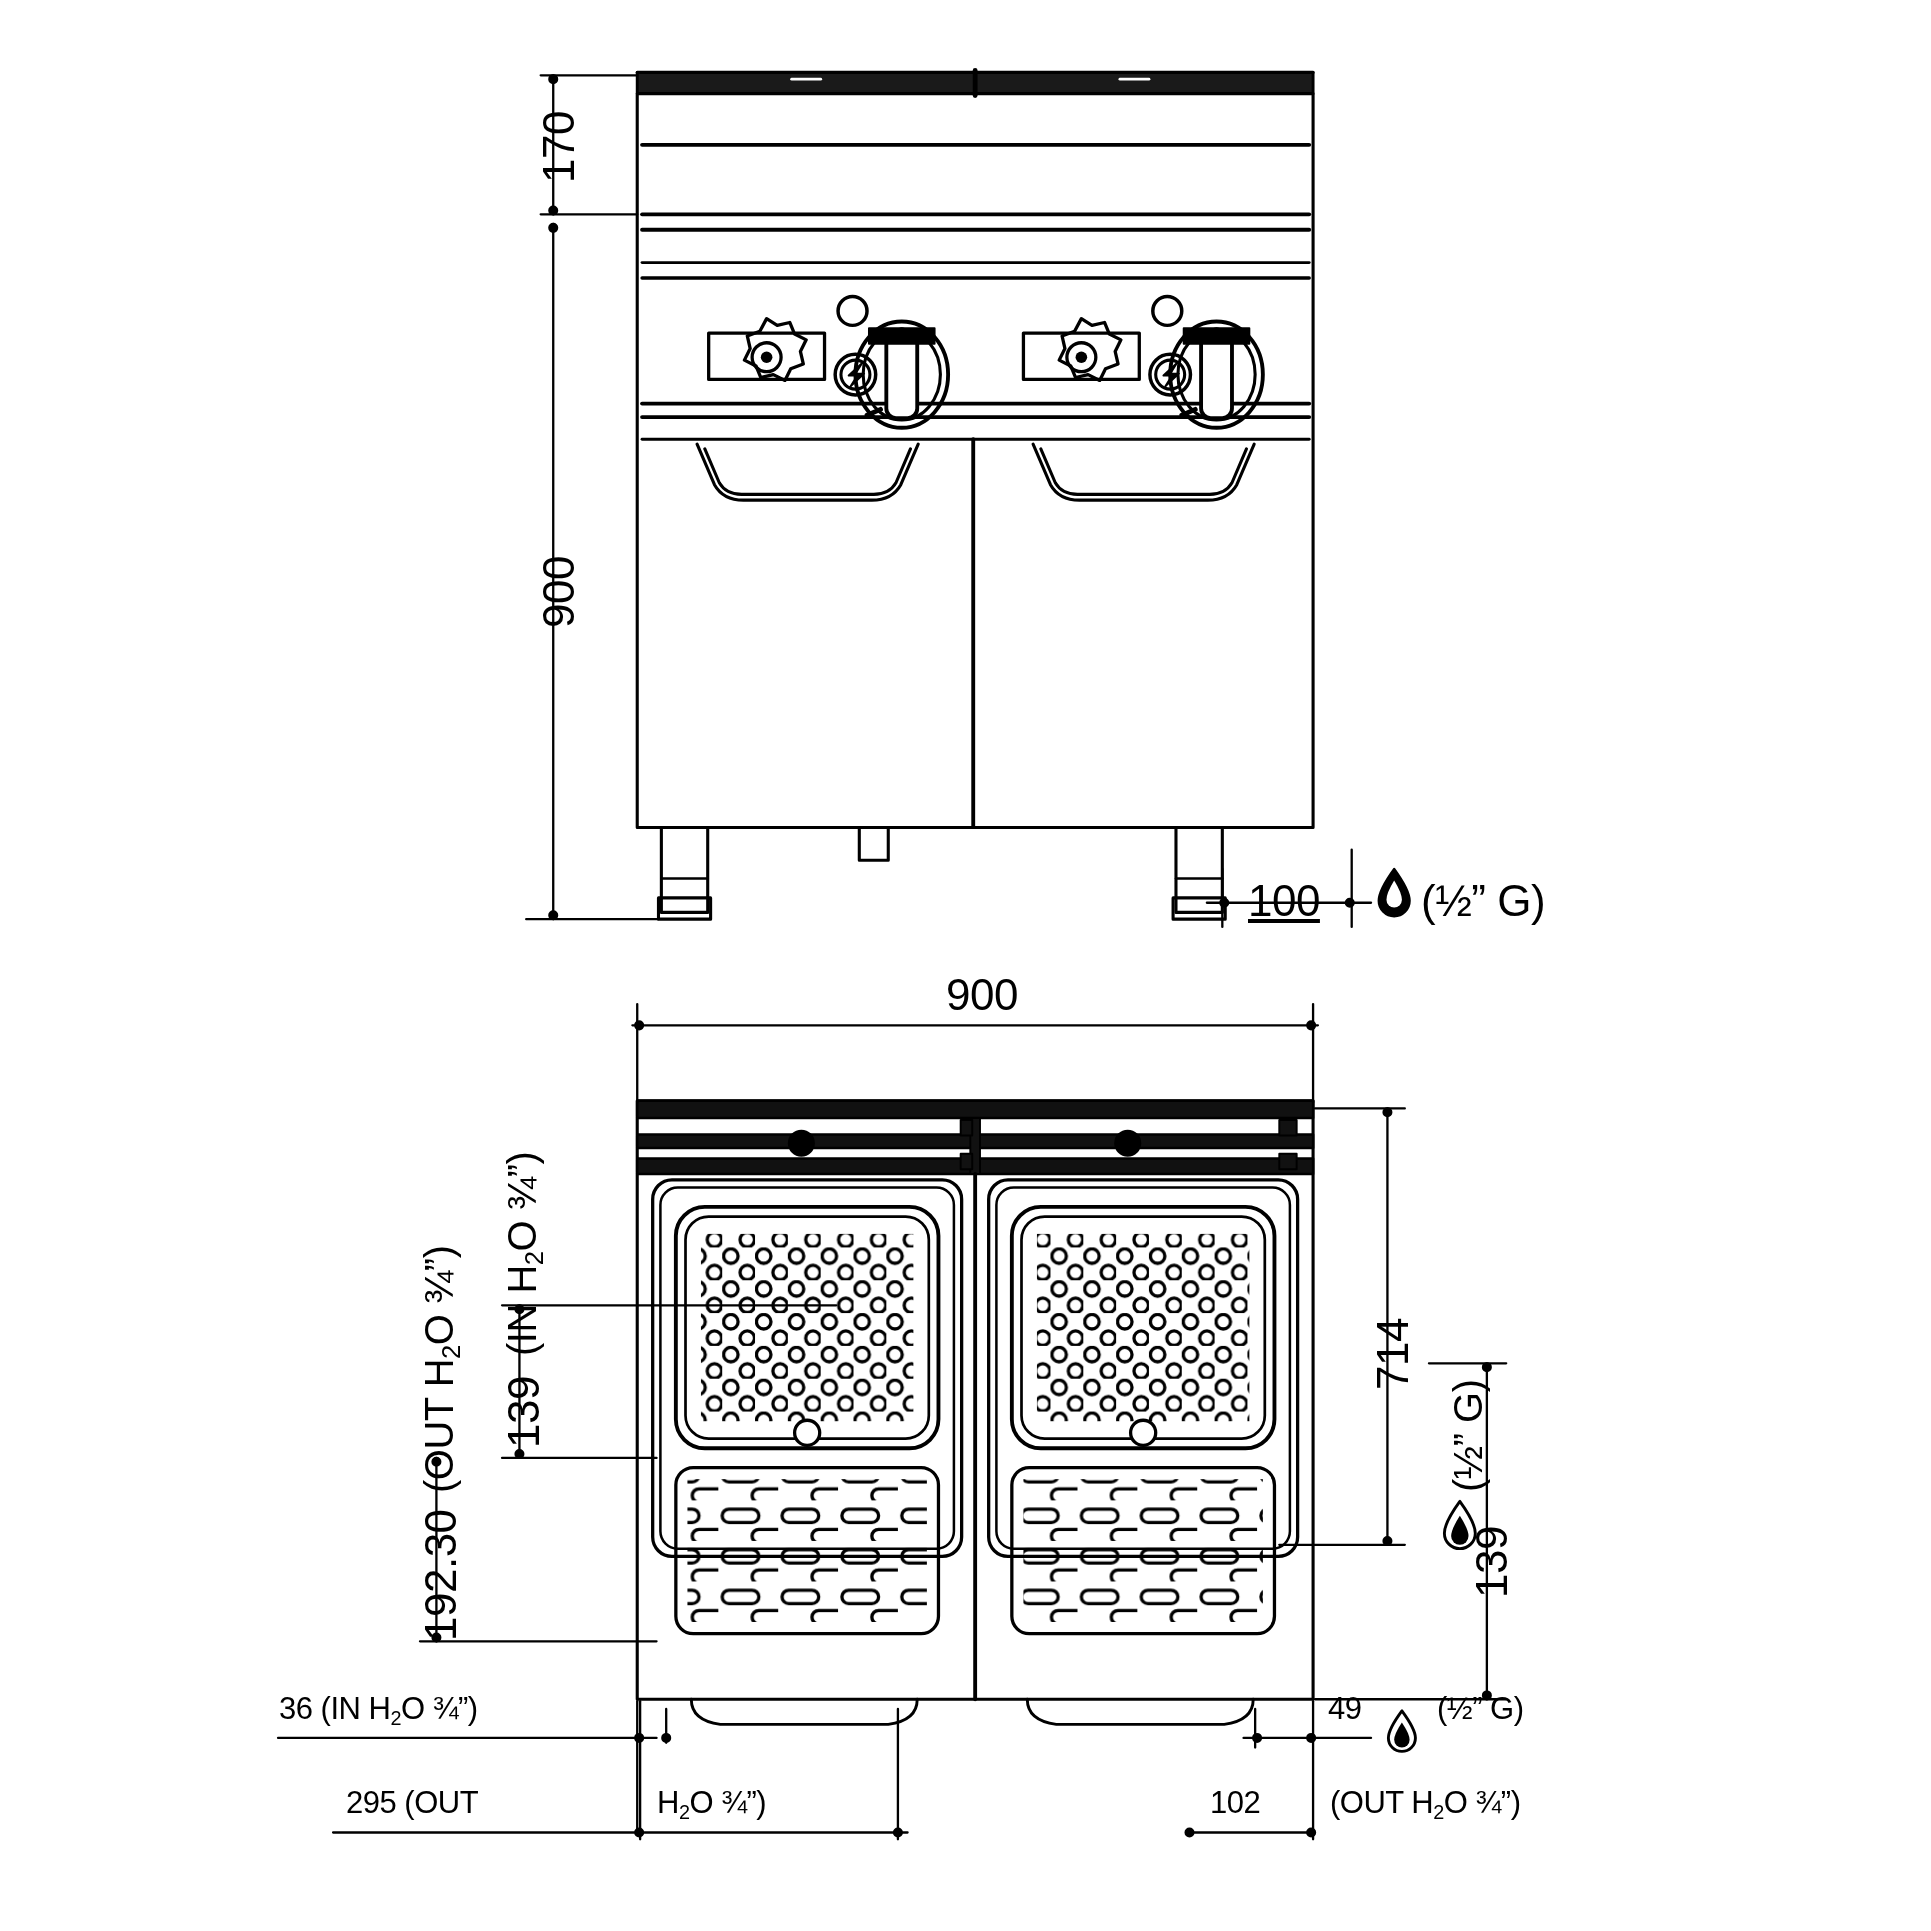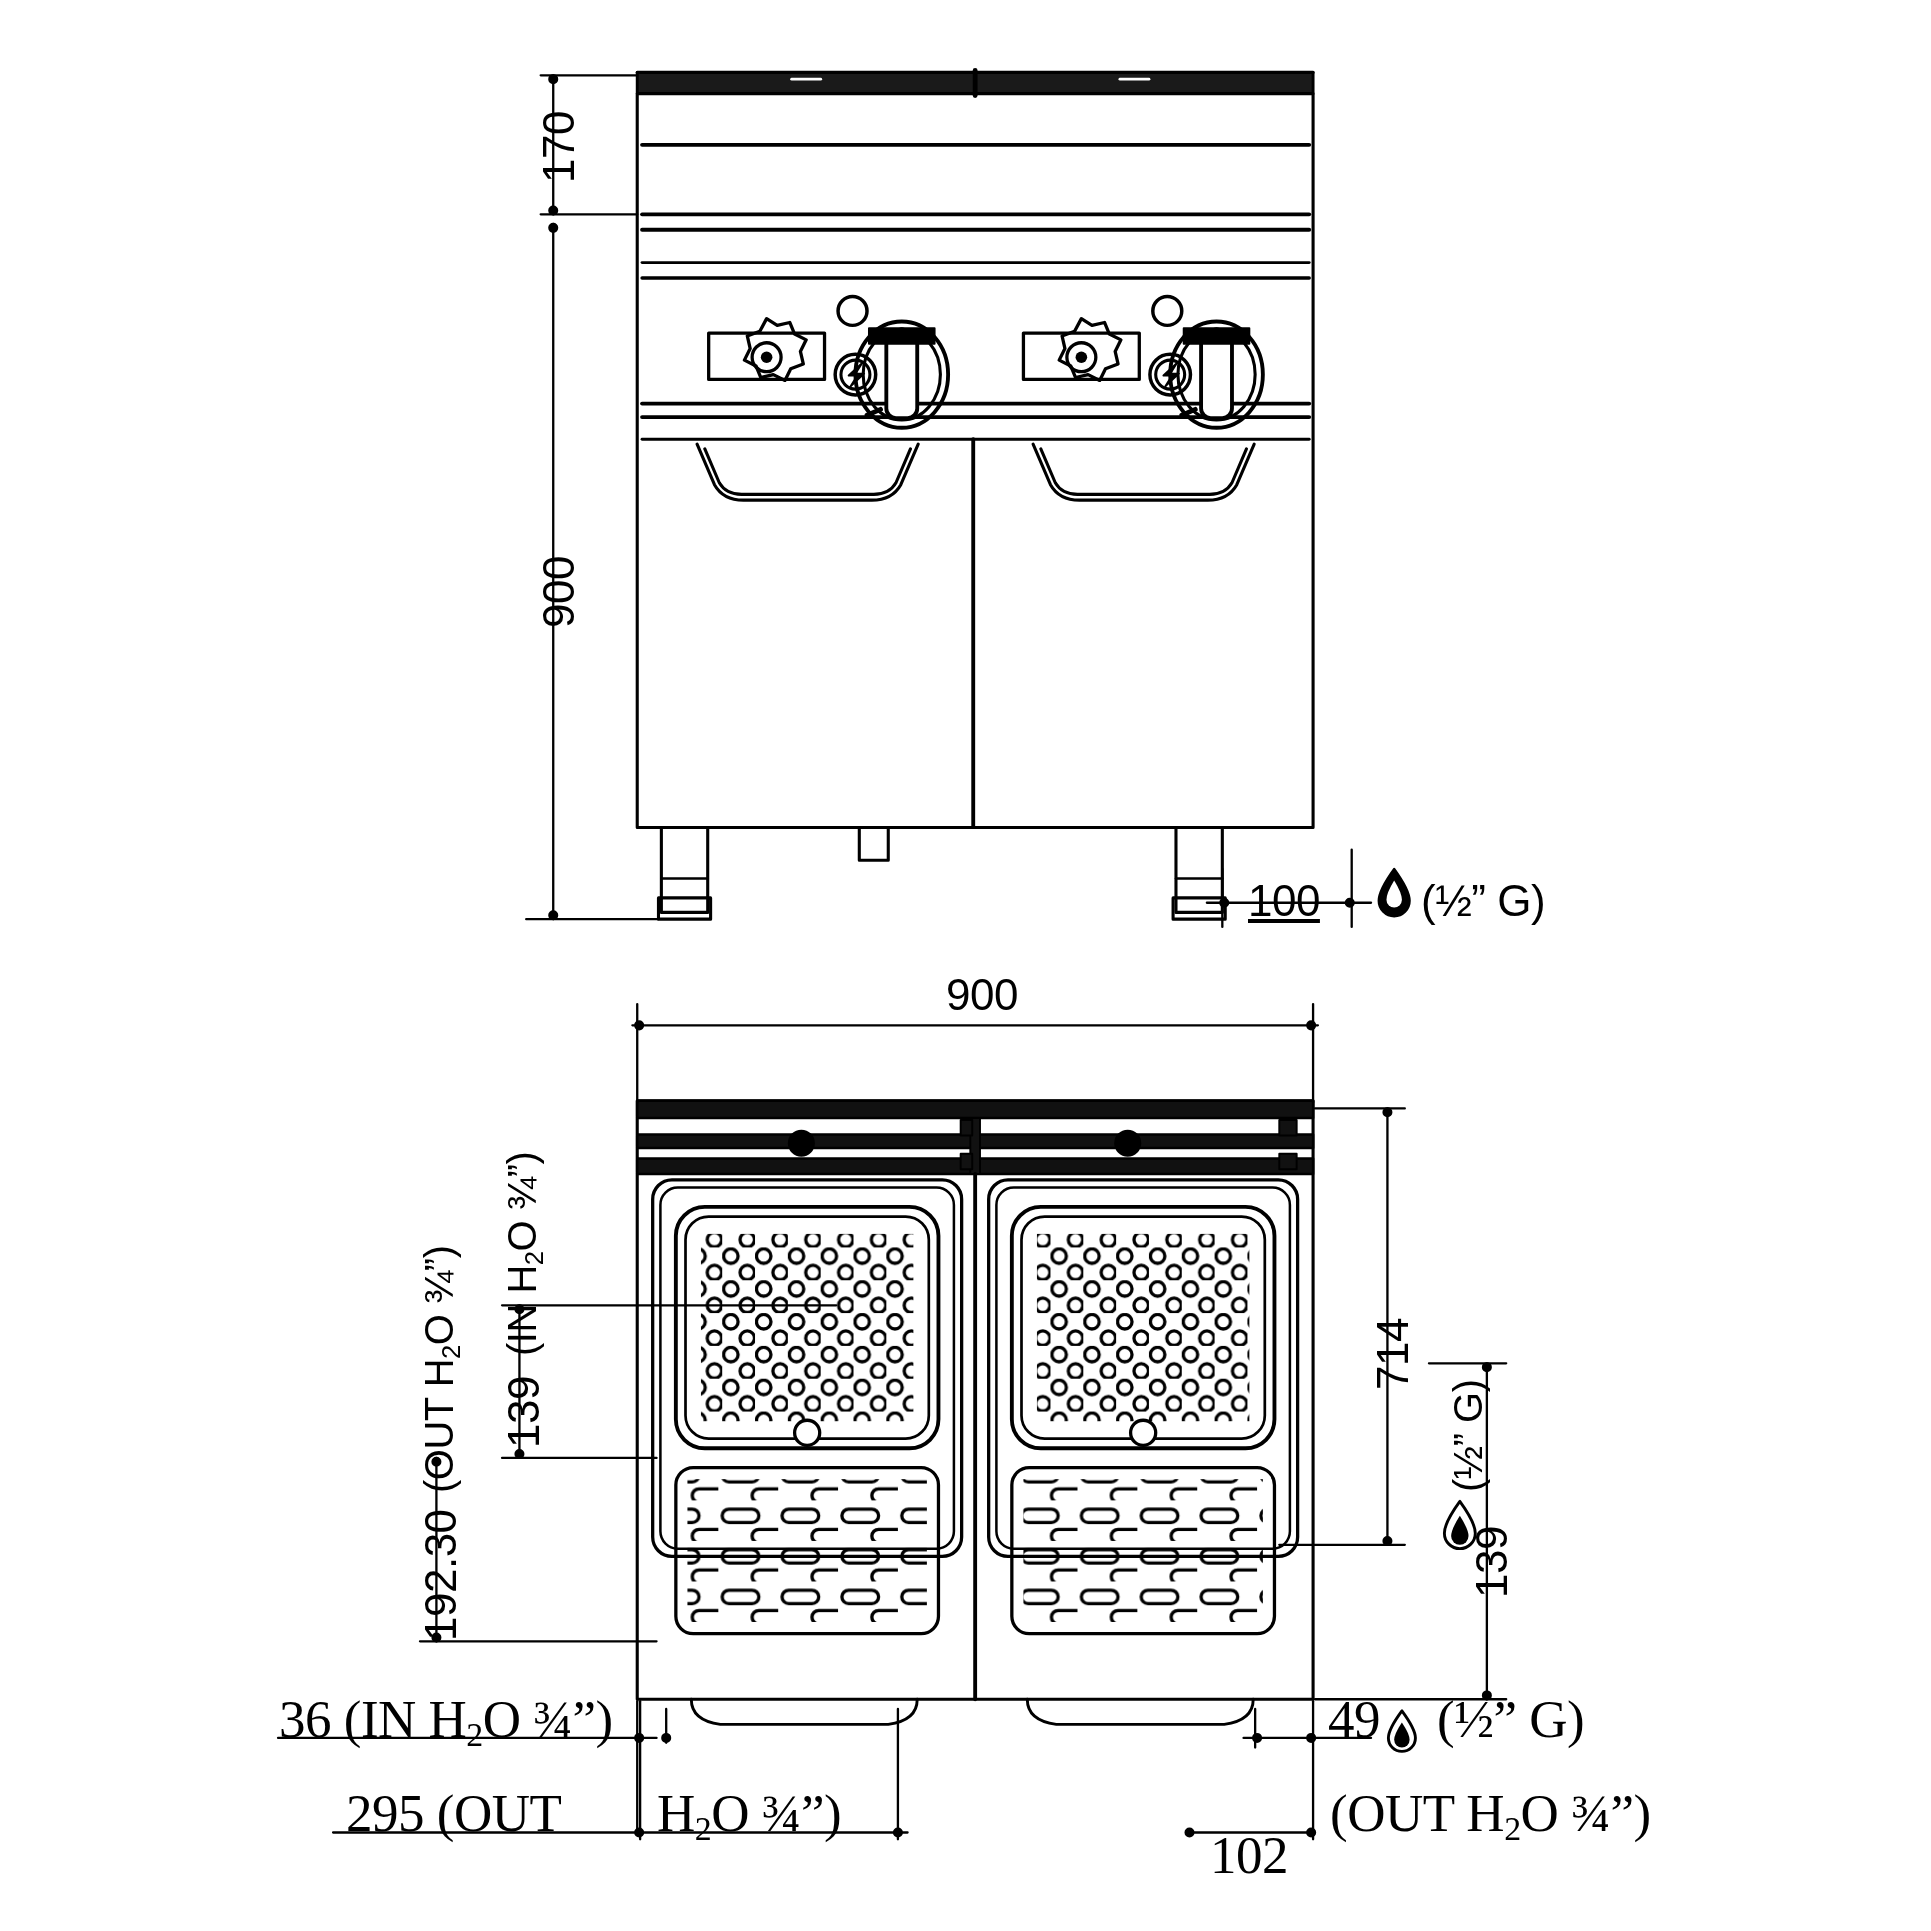--- a/index.html
+++ b/index.html
@@ -33,21 +33,21 @@
     color: #000000;
     white-space: nowrap;
     line-height: 1;
     letter-spacing: -0.5px;
   }
   .dim.rot {
     transform-origin: 0 0;
     transform: rotate(-90deg);
   }
   .sz-big   { font-size: 44px; }
-  .sz-med   { font-size: 53px; font-family: Liberation Serif, serif; }
+  .sz-med   { font-size: 31px; }
   .sz-lbl   { font-size: 40px; }
   sub { font-size: 0.64em; vertical-align: -0.28em; }
 </style>
 </head>
 <body>
 
 <div id="sheet">
 
   <svg class="drawing" viewBox="0 0 2000 2000">
     <defs>
@@ -337,19 +337,19 @@
   </div>
 
   <div class="dim sz-med" style="left:346px; top:1787px;">295 (OUT</div>
   <div class="dim sz-med" style="left:657px; top:1787px;">
     <span>H</span><sub>2</sub><span>O ¾”)</span>
   </div>
 
   <div class="dim sz-med" style="left:1328px; top:1693px;">49</div>
   <div class="dim sz-med" style="left:1437px; top:1693px;">(½” G)</div>
 
-  <div class="dim sz-med" style="left:1210px; top:1829px;text-align:right;">102</div>
+  <div class="dim sz-med" style="left:1210px; top:1787px;text-align:right;">102</div>
   <div class="dim sz-med" style="left:1330px; top:1787px;">
     <span>(OUT H</span><sub>2</sub><span>O ¾”)</span>
   </div>
 
 </div>
 
 
 </body></html>

